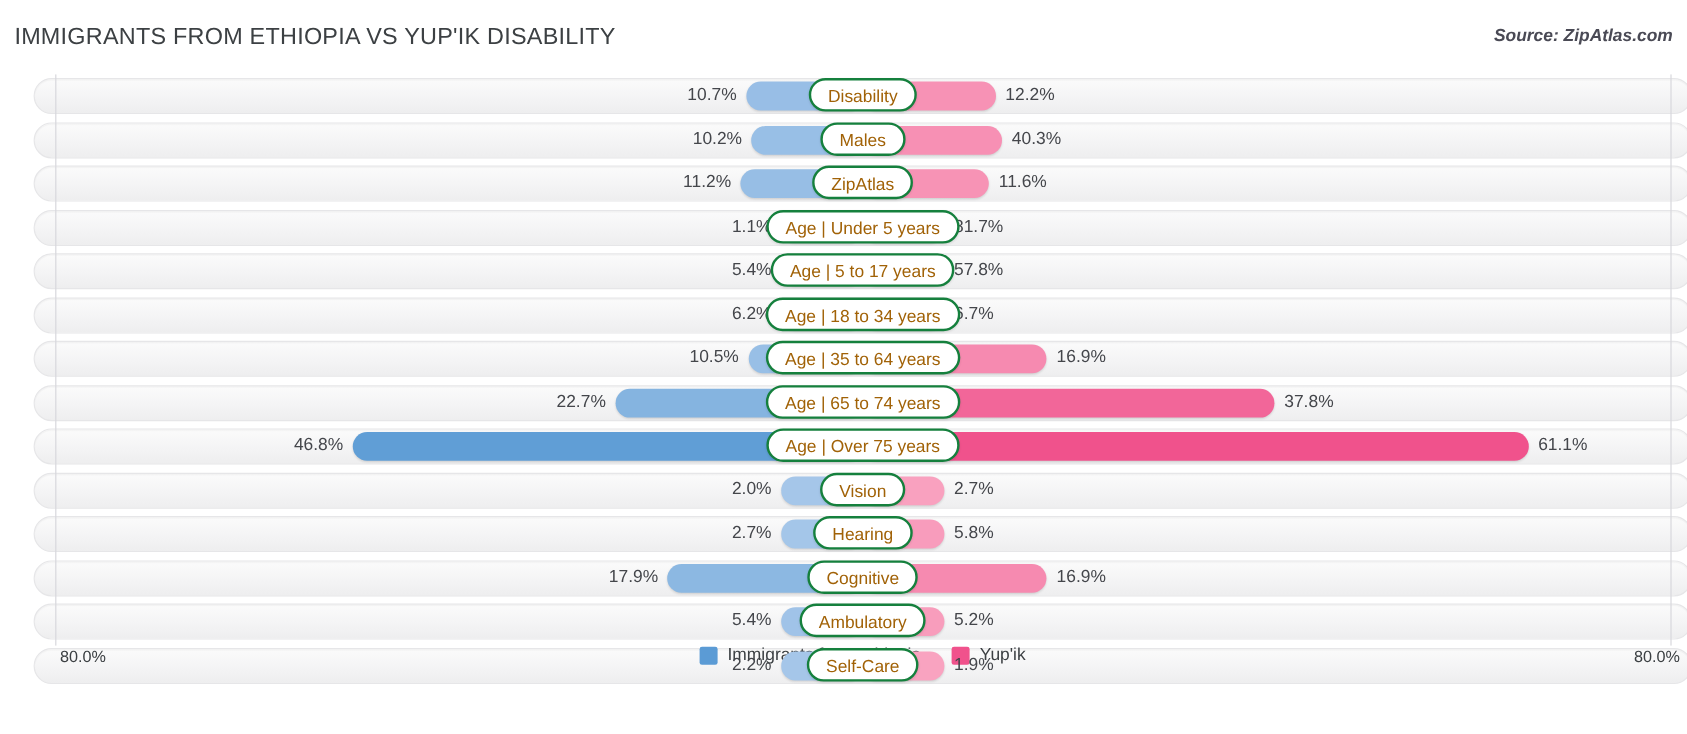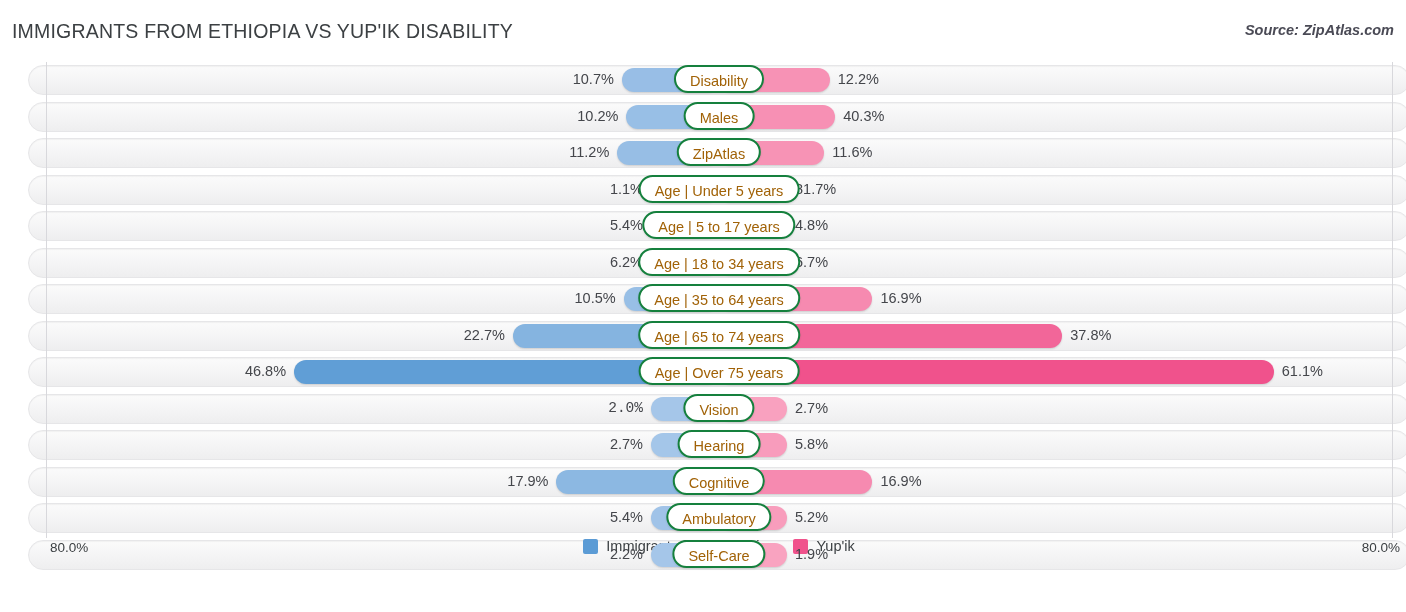--- a/index.html
+++ b/index.html
@@ -192,21 +192,21 @@
           <div class="val val-left" style="right: 779px;">1.1%</div>
           <div class="bar bar-right" style="left: 703px; width: 68px; background: rgb(248, 158, 189);"></div>
           <div class="val val-right" style="left: 779px;">81.7%</div>
           <div class="pill" style="left: 703px;">Age | Under 5 years</div>
         </div>
         <div class="row">
           <div class="row-track"></div>
           <div class="bar bar-left" style="left: 635px; width: 68px; background: rgb(160, 195, 232);"></div>
           <div class="val val-left" style="right: 779px;">5.4%</div>
           <div class="bar bar-right" style="left: 703px; width: 68px; background: rgb(248, 158, 189);"></div>
-          <div class="val val-right" style="left: 779px;">4.8%</div>
+          <div class="val val-right" style="left: 779px;">57.8%</div>
           <div class="pill" style="left: 703px;">Age | 5 to 17 years</div>
         </div>
         <div class="row">
           <div class="row-track"></div>
           <div class="bar bar-left" style="left: 635px; width: 68px; background: rgb(158, 194, 231);"></div>
           <div class="val val-left" style="right: 779px;">6.2%</div>
           <div class="bar bar-right" style="left: 703px; width: 68px; background: rgb(248, 155, 187);"></div>
           <div class="val val-right" style="left: 779px;">6.7%</div>
           <div class="pill" style="left: 703px;">Age | 18 to 34 years</div>
         </div>
@@ -230,21 +230,21 @@
           <div class="row-track"></div>
           <div class="bar bar-left" style="left: 278.056px; width: 424.944px; background: rgb(96, 158, 214);"></div>
           <div class="val val-left" style="right: 1135.94px; text-align: right;">46.8%</div>
           <div class="bar bar-right" style="left: 703px; width: 554.788px; background: rgb(240, 82, 140);"></div>
           <div class="val val-right" style="left: 1265.79px;">61.1%</div>
           <div class="pill" style="left: 703px;">Age | Over 75 years</div>
         </div>
         <div class="row">
           <div class="row-track"></div>
           <div class="bar bar-left" style="left: 635px; width: 68px; background: rgb(165, 198, 233);"></div>
-          <div class="val val-left" style="right: 779px; font-family: Liberation Mono, monospace;">2.0%</div>
+          <div class="val val-left" style="right: 779px;">2.0%</div>
           <div class="bar bar-right" style="left: 703px; width: 68px; background: rgb(249, 161, 191);"></div>
           <div class="val val-right" style="left: 779px;">2.7%</div>
           <div class="pill" style="left: 703px;">Vision</div>
         </div>
         <div class="row">
           <div class="row-track"></div>
           <div class="bar bar-left" style="left: 635px; width: 68px; background: rgb(164, 198, 233);"></div>
           <div class="val val-left" style="right: 779px;">2.7%</div>
           <div class="bar bar-right" style="left: 703px; width: 68px; background: rgb(248, 156, 188);"></div>
           <div class="val val-right" style="left: 779px;">5.8%</div>

